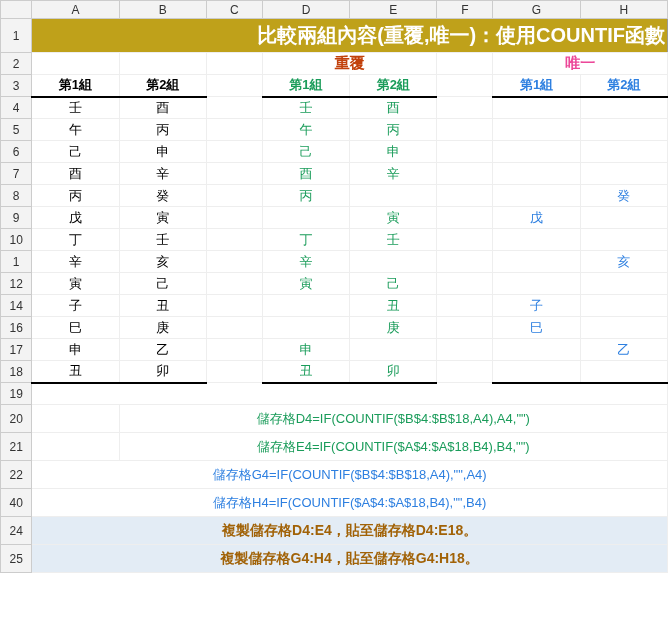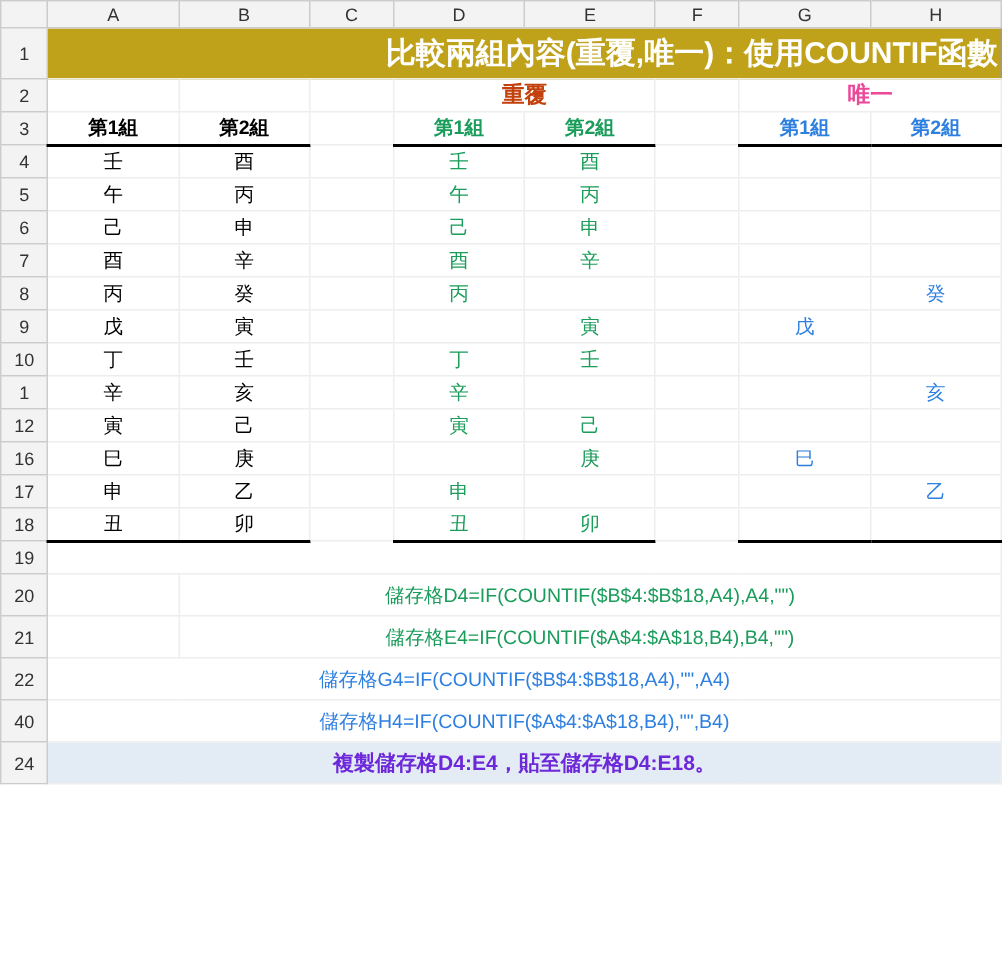--- a/index.html
+++ b/index.html
@@ -54,21 +54,21 @@
   .sect-unq { color: #ec4899; font-weight: bold; font-size: 15px;}
   .hdr-black { color:#000; font-weight:bold; border-bottom:2px solid #000 !important; border-top: 1px solid #000 !important;}
   .hdr-green { color:#1a9c5a; font-weight:bold; border-bottom:2px solid #000 !important; border-top: 1px solid #000 !important;}
   .hdr-blue  { color:#2d7fe0; font-weight:bold; border-bottom:2px solid #000 !important; border-top: 1px solid #000 !important;}
   .v-black { color:#000; }
   .v-green { color:#1a9c5a; }
   .v-blue  { color:#2d7fe0; }
   .tbl-bottom { border-bottom: 2px solid #000 !important; }
   .formula-g { color:#1a9c5a; text-align:left; padding-left:8px; font-size:13px;}
   .formula-b { color:#2d7fe0; text-align:right; padding-right:10px; font-size:13px;}
-  .copybox { background:#e3ecf5; color:#6d28d9; font-weight:bold; text-align:center; font-size:14px;}
+  .copybox { background:#e3ecf5; color:#a16207; font-weight:bold; text-align:center; font-size:14px;}
   .tall { height: 28px; }
   .sect-top { border-top: 1px solid #000 !important; }
 </style>
 </head>
 <body>
 
 <table class="sheet">
   <colgroup>
     <col style="width:28px">
       <col style="width:78px">
@@ -215,20 +215,31 @@
         <td class="cell v-black">寅</td>
         <td class="cell v-black">己</td>
         <td class="cell"></td>
         <td class="cell v-green">寅</td>
         <td class="cell v-green">己</td>
         <td class="cell"></td>
         <td class="cell v-blue"></td>
         <td class="cell v-blue"></td>
       </tr>
       <tr>
+        <td class="rowhdr">14</td>
+        <td class="cell v-black">子</td>
+        <td class="cell v-black">丑</td>
+        <td class="cell"></td>
+        <td class="cell v-green"></td>
+        <td class="cell v-green">丑</td>
+        <td class="cell"></td>
+        <td class="cell v-blue">子</td>
+        <td class="cell v-blue"></td>
+      </tr>
+      <tr>
         <td class="rowhdr">16</td>
         <td class="cell v-black">巳</td>
         <td class="cell v-black">庚</td>
         <td class="cell"></td>
         <td class="cell v-green"></td>
         <td class="cell v-green">庚</td>
         <td class="cell"></td>
         <td class="cell v-blue">巳</td>
         <td class="cell v-blue"></td>
       </tr>
@@ -276,14 +287,18 @@
     <td class="cell formula-b" colspan="8">儲存格G4=IF(COUNTIF($B$4:$B$18,A4),"",A4)</td>
   </tr>
   <tr class="tall">
     <td class="rowhdr">40</td>
     <td class="cell formula-b" colspan="8">儲存格H4=IF(COUNTIF($A$4:$A$18,B4),"",B4)</td>
   </tr>
   <tr class="tall">
     <td class="rowhdr">24</td>
     <td class="cell copybox" colspan="8">複製儲存格D4:E4，貼至儲存格D4:E18。</td>
   </tr>
+  <tr class="tall">
+    <td class="rowhdr">25</td>
+    <td class="cell copybox" colspan="8">複製儲存格G4:H4，貼至儲存格G4:H18。</td>
+  </tr>
 </tbody>
   </table>
 
 </body></html>

